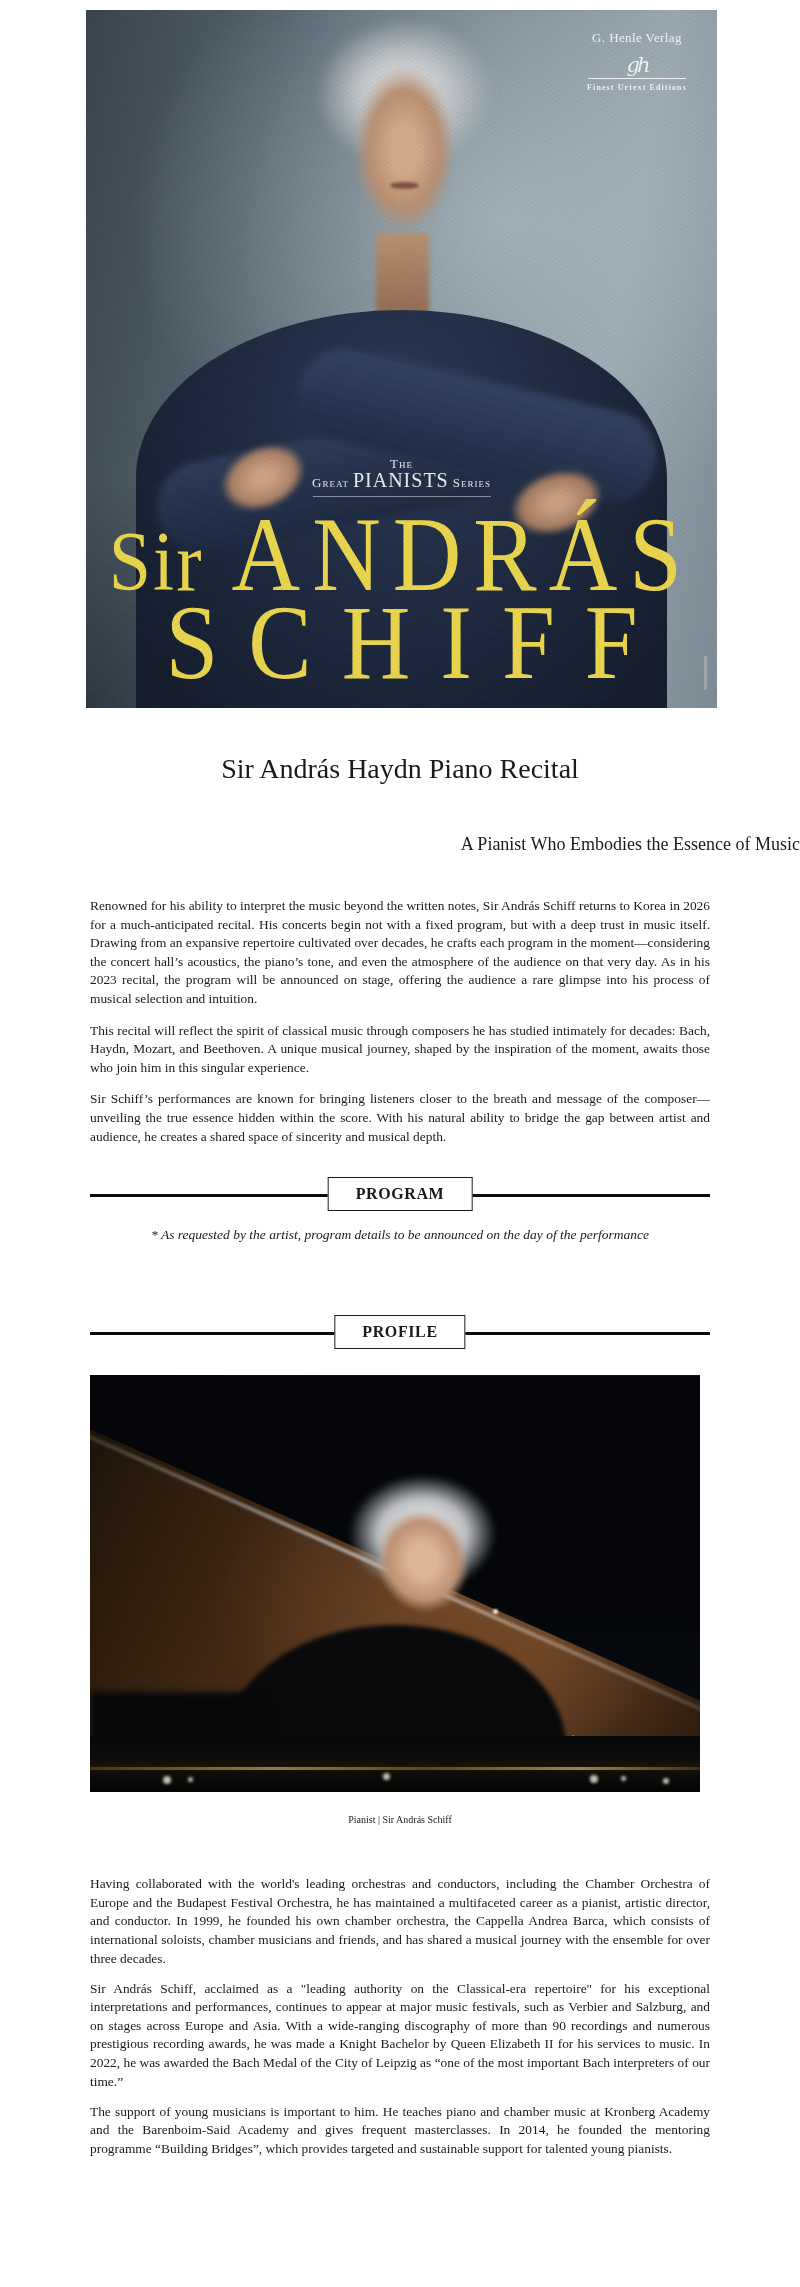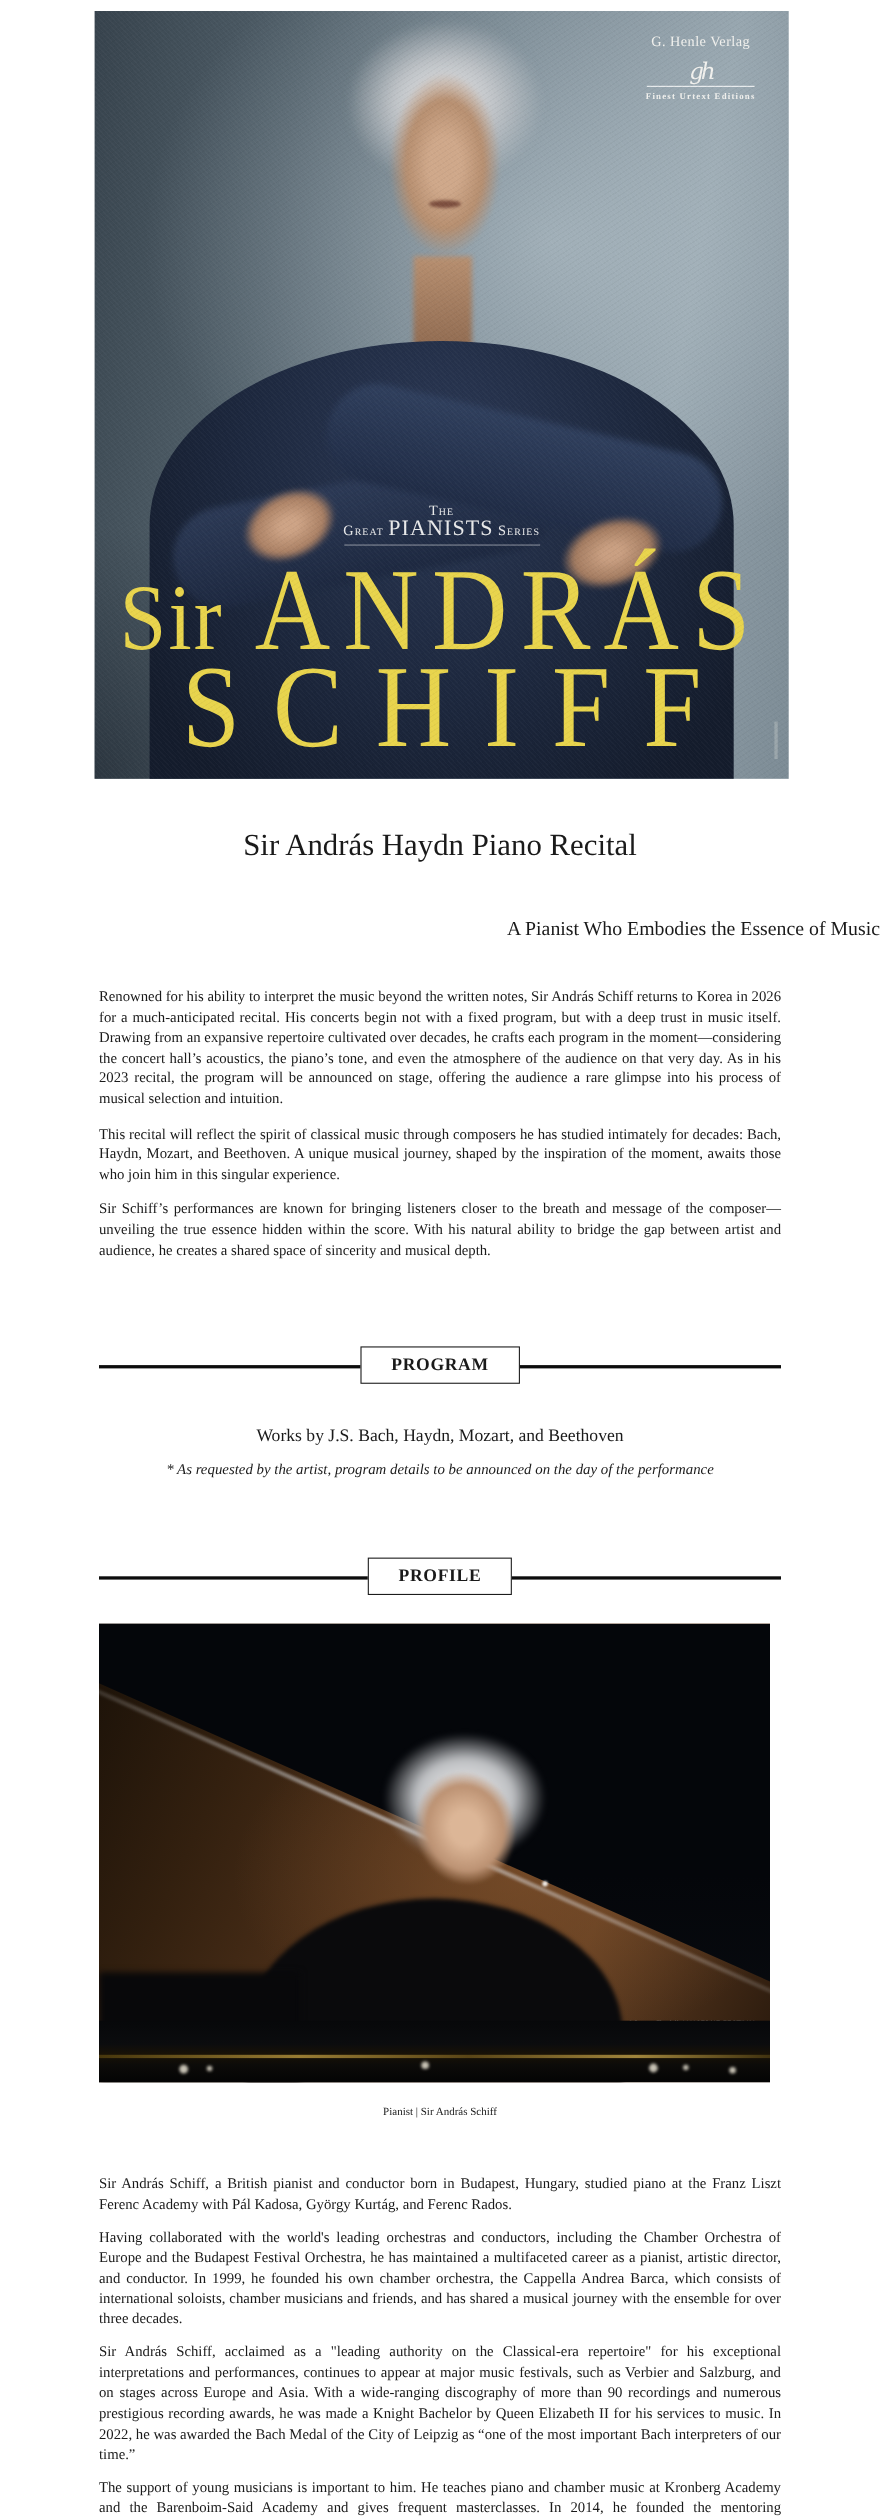--- a/index.html
+++ b/index.html
@@ -68,21 +68,21 @@
   .bodytext{margin:41px 90px 0;text-align:justify;font-size:13.4px;line-height:18.6px;}
   .bodytext p{margin:0 0 13px;}
   .bodytext p:last-child{margin-bottom:0;}
 
   
   .divider{position:relative;height:38px;}
   .divider-rule{position:absolute;left:90px;right:90px;top:17px;height:2.5px;background:#0c0c0c;}
   .divider-box{position:absolute;left:50%;top:0;transform:translateX(-50%);
       background:#fff;border:1.5px solid #1c1c1c;padding:7px 27px;
       font-weight:bold;font-size:16px;letter-spacing:.6px;white-space:nowrap;}
-  .divider.program{margin-top:78px;padding-left:16px;}
+  .divider.program{margin-top:31px;padding-left:16px;}
   .divider.profile{margin-top:72px;}
 
   .works{margin:34px 0 0;text-align:center;font-size:16px;line-height:20px;}
   .note{margin:11px 0 0;text-align:center;font-style:italic;font-size:13.5px;line-height:17px;}
 
   
   .photo2{position:relative;margin:22px 0 0 90px;width:610px;height:417px;overflow:hidden;
       background:
         radial-gradient(ellipse 60% 55% at 62% 55%, rgba(132,85,45,.55), rgba(0,0,0,0) 70%),
         linear-gradient(115deg,#1a1108 0%,#33200f 22%,#57361d 52%,#654023 72%,#27180c 100%);}
@@ -169,21 +169,20 @@
   <section class="bodytext">
     <p>Renowned for his ability to interpret the music beyond the written notes, Sir András Schiff returns to Korea in 2026 for a much-anticipated recital. His concerts begin not with a fixed program, but with a deep trust in music itself. Drawing from an expansive repertoire cultivated over decades, he crafts each program in the moment—considering the concert hall’s acoustics, the piano’s tone, and even the atmosphere of the audience on that very day. As in his 2023 recital, the program will be announced on stage, offering the audience a rare glimpse into his process of musical selection and intuition.</p>
     <p>This recital will reflect the spirit of classical music through composers he has studied intimately for decades: Bach, Haydn, Mozart, and Beethoven. A unique musical journey, shaped by the inspiration of the moment, awaits those who join him in this singular experience.</p>
     <p>Sir Schiff’s performances are known for bringing listeners closer to the breath and message of the composer—unveiling the true essence hidden within the score. With his natural ability to bridge the gap between artist and audience, he creates a shared space of sincerity and musical depth.</p>
   </section>
 
   <div class="divider program">
     <div class="divider-rule"></div>
     <div class="divider-box">PROGRAM</div>
   </div>
-  <p class="works">Works by J.S. Bach, Haydn, Mozart, and Beethoven</p>
   <p class="note">* As requested by the artist, program details to be announced on the day of the performance</p>
 
   <div class="divider profile">
     <div class="divider-rule"></div>
     <div class="divider-box">PROFILE</div>
   </div>
 
   <div class="photo2">
     <div class="lid"></div>
     <div class="lid-edge"></div>
@@ -200,19 +199,18 @@
     <div class="bokeh b1"></div>
     <div class="bokeh b2"></div>
     <div class="bokeh b3"></div>
     <div class="bokeh b4"></div>
     <div class="bokeh b5"></div>
     <div class="bokeh b6"></div>
   </div>
   <p class="caption">Pianist | Sir András Schiff</p>
 
   <section class="profiletext">
-    <p>Sir András Schiff, a British pianist and conductor born in Budapest, Hungary, studied piano at the Franz Liszt Ferenc Academy with Pál Kadosa, György Kurtág, and Ferenc Rados.</p>
     <p>Having collaborated with the world's leading orchestras and conductors, including the Chamber Orchestra of Europe and the Budapest Festival Orchestra, he has maintained a multifaceted career as a pianist, artistic director, and conductor. In 1999, he founded his own chamber orchestra, the Cappella Andrea Barca, which consists of international soloists, chamber musicians and friends, and has shared a musical journey with the ensemble for over three decades.</p>
     <p>Sir András Schiff, acclaimed as a "leading authority on the Classical-era repertoire" for his exceptional interpretations and performances, continues to appear at major music festivals, such as Verbier and Salzburg, and on stages across Europe and Asia. With a wide-ranging discography of more than 90 recordings and numerous prestigious recording awards, he was made a Knight Bachelor by Queen Elizabeth II for his services to music. In 2022, he was awarded the Bach Medal of the City of Leipzig as “one of the most important Bach interpreters of our time.”</p>
     <p>The support of young musicians is important to him. He teaches piano and chamber music at Kronberg Academy and the Barenboim-Said Academy and gives frequent masterclasses. In 2014, he founded the mentoring programme “Building Bridges”, which provides targeted and sustainable support for talented young pianists.</p>
   </section>
 
 </div>
 
 </body></html>

